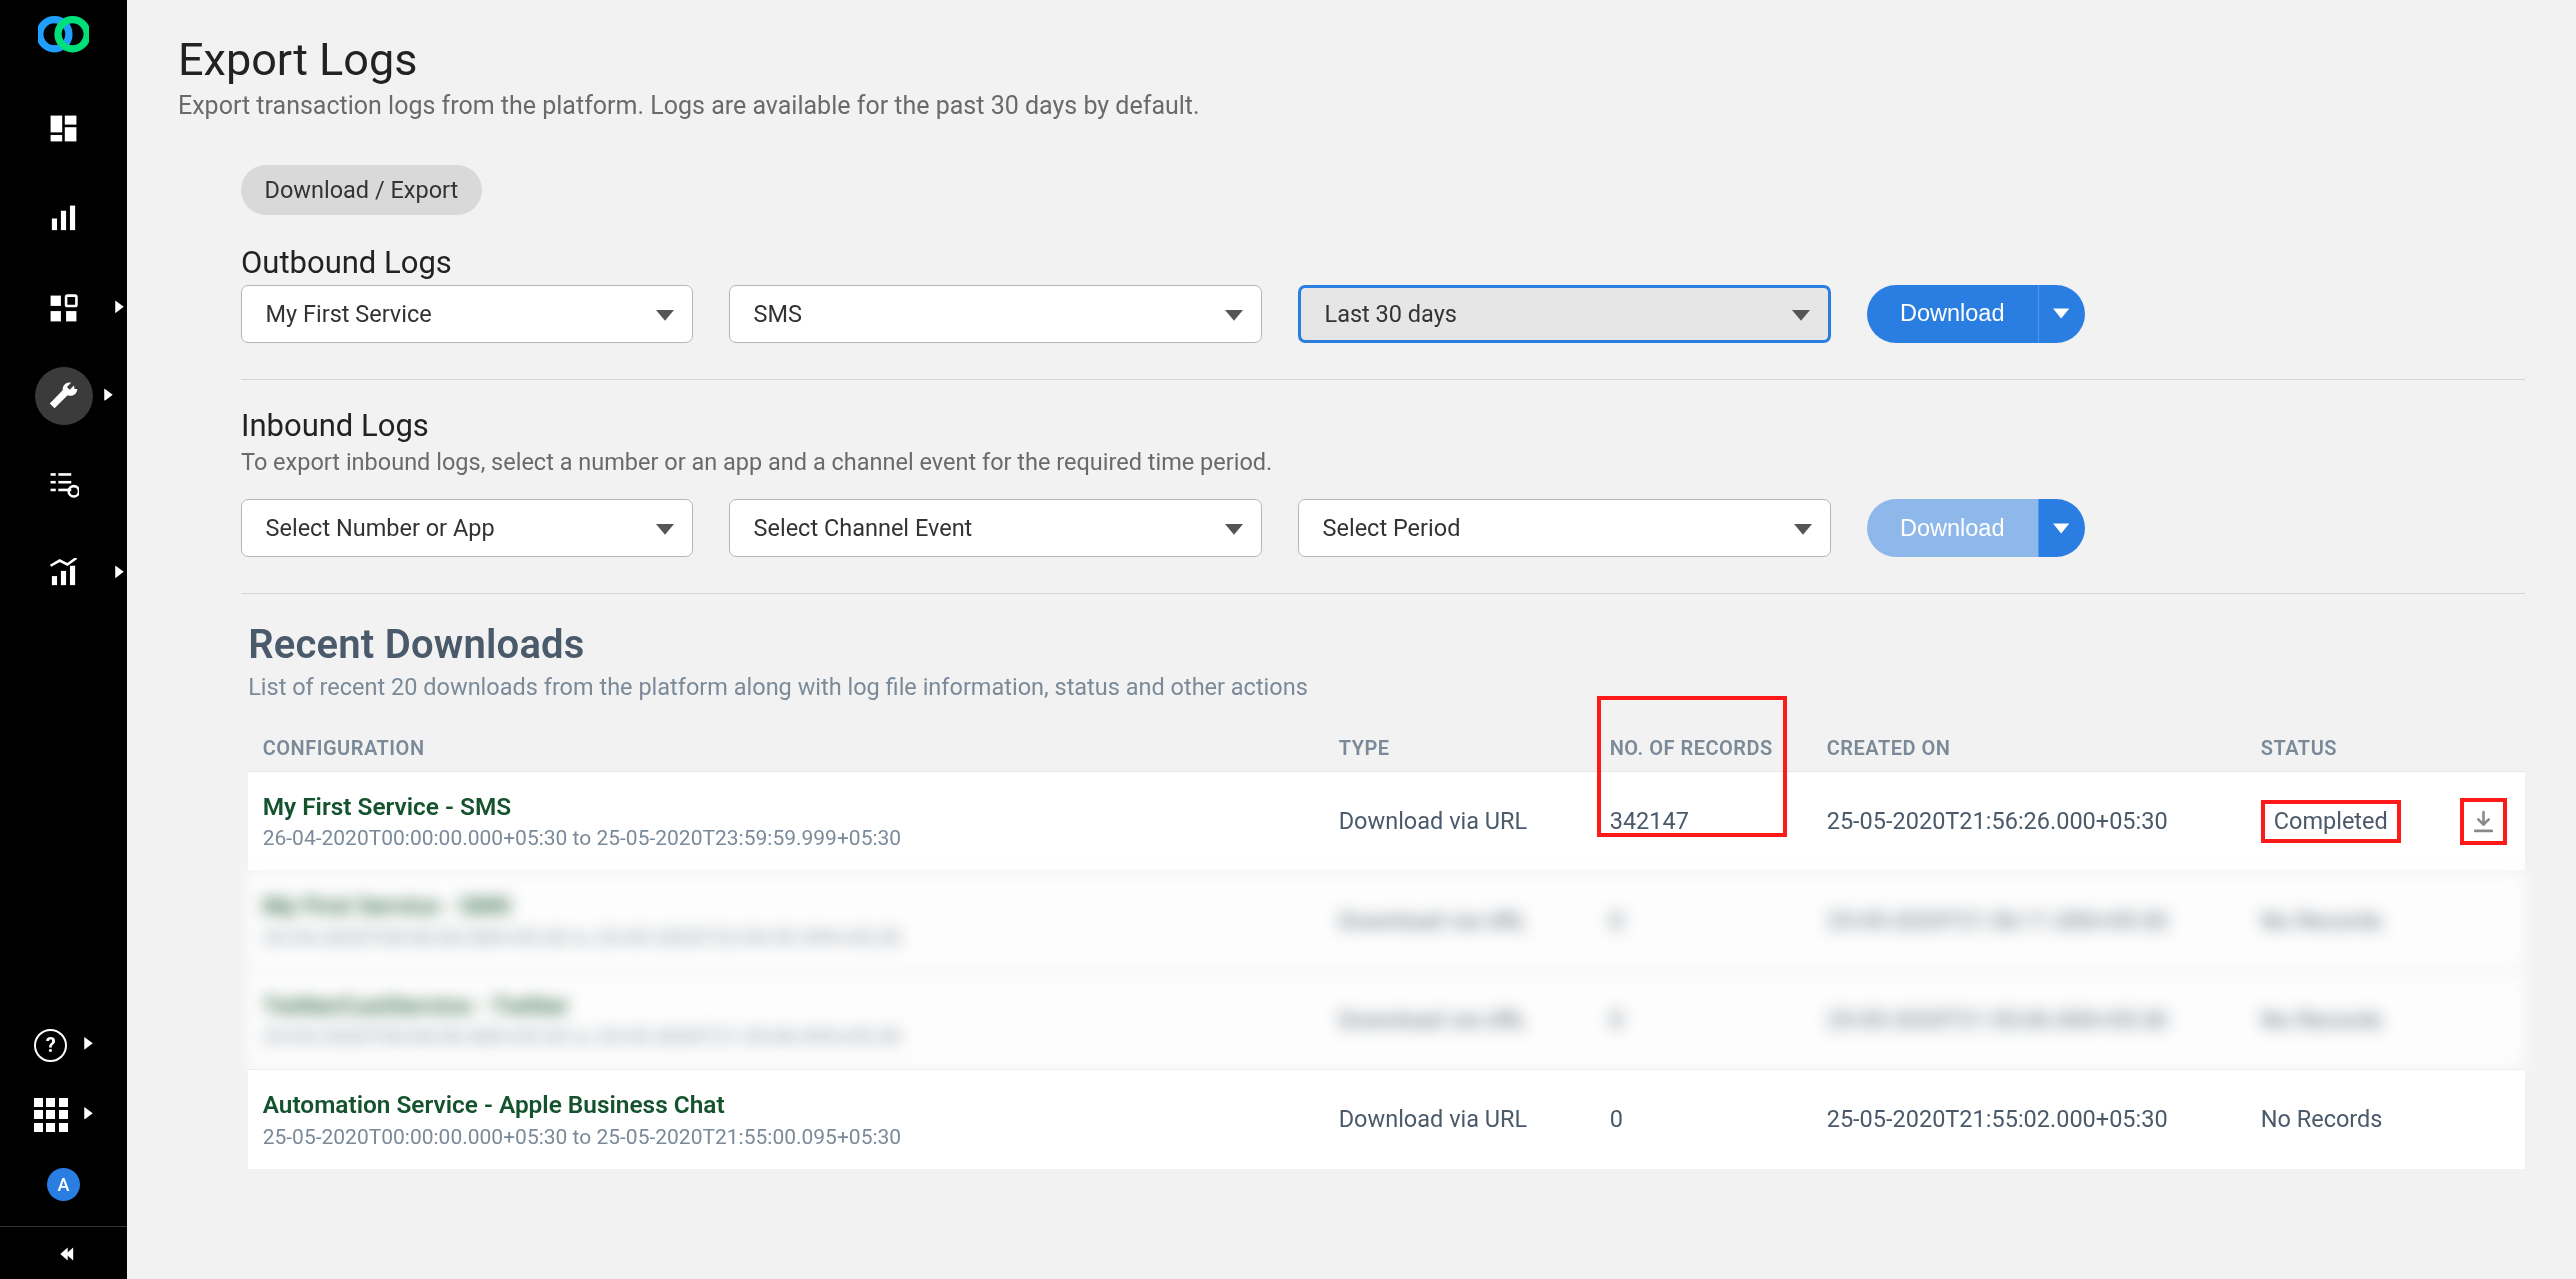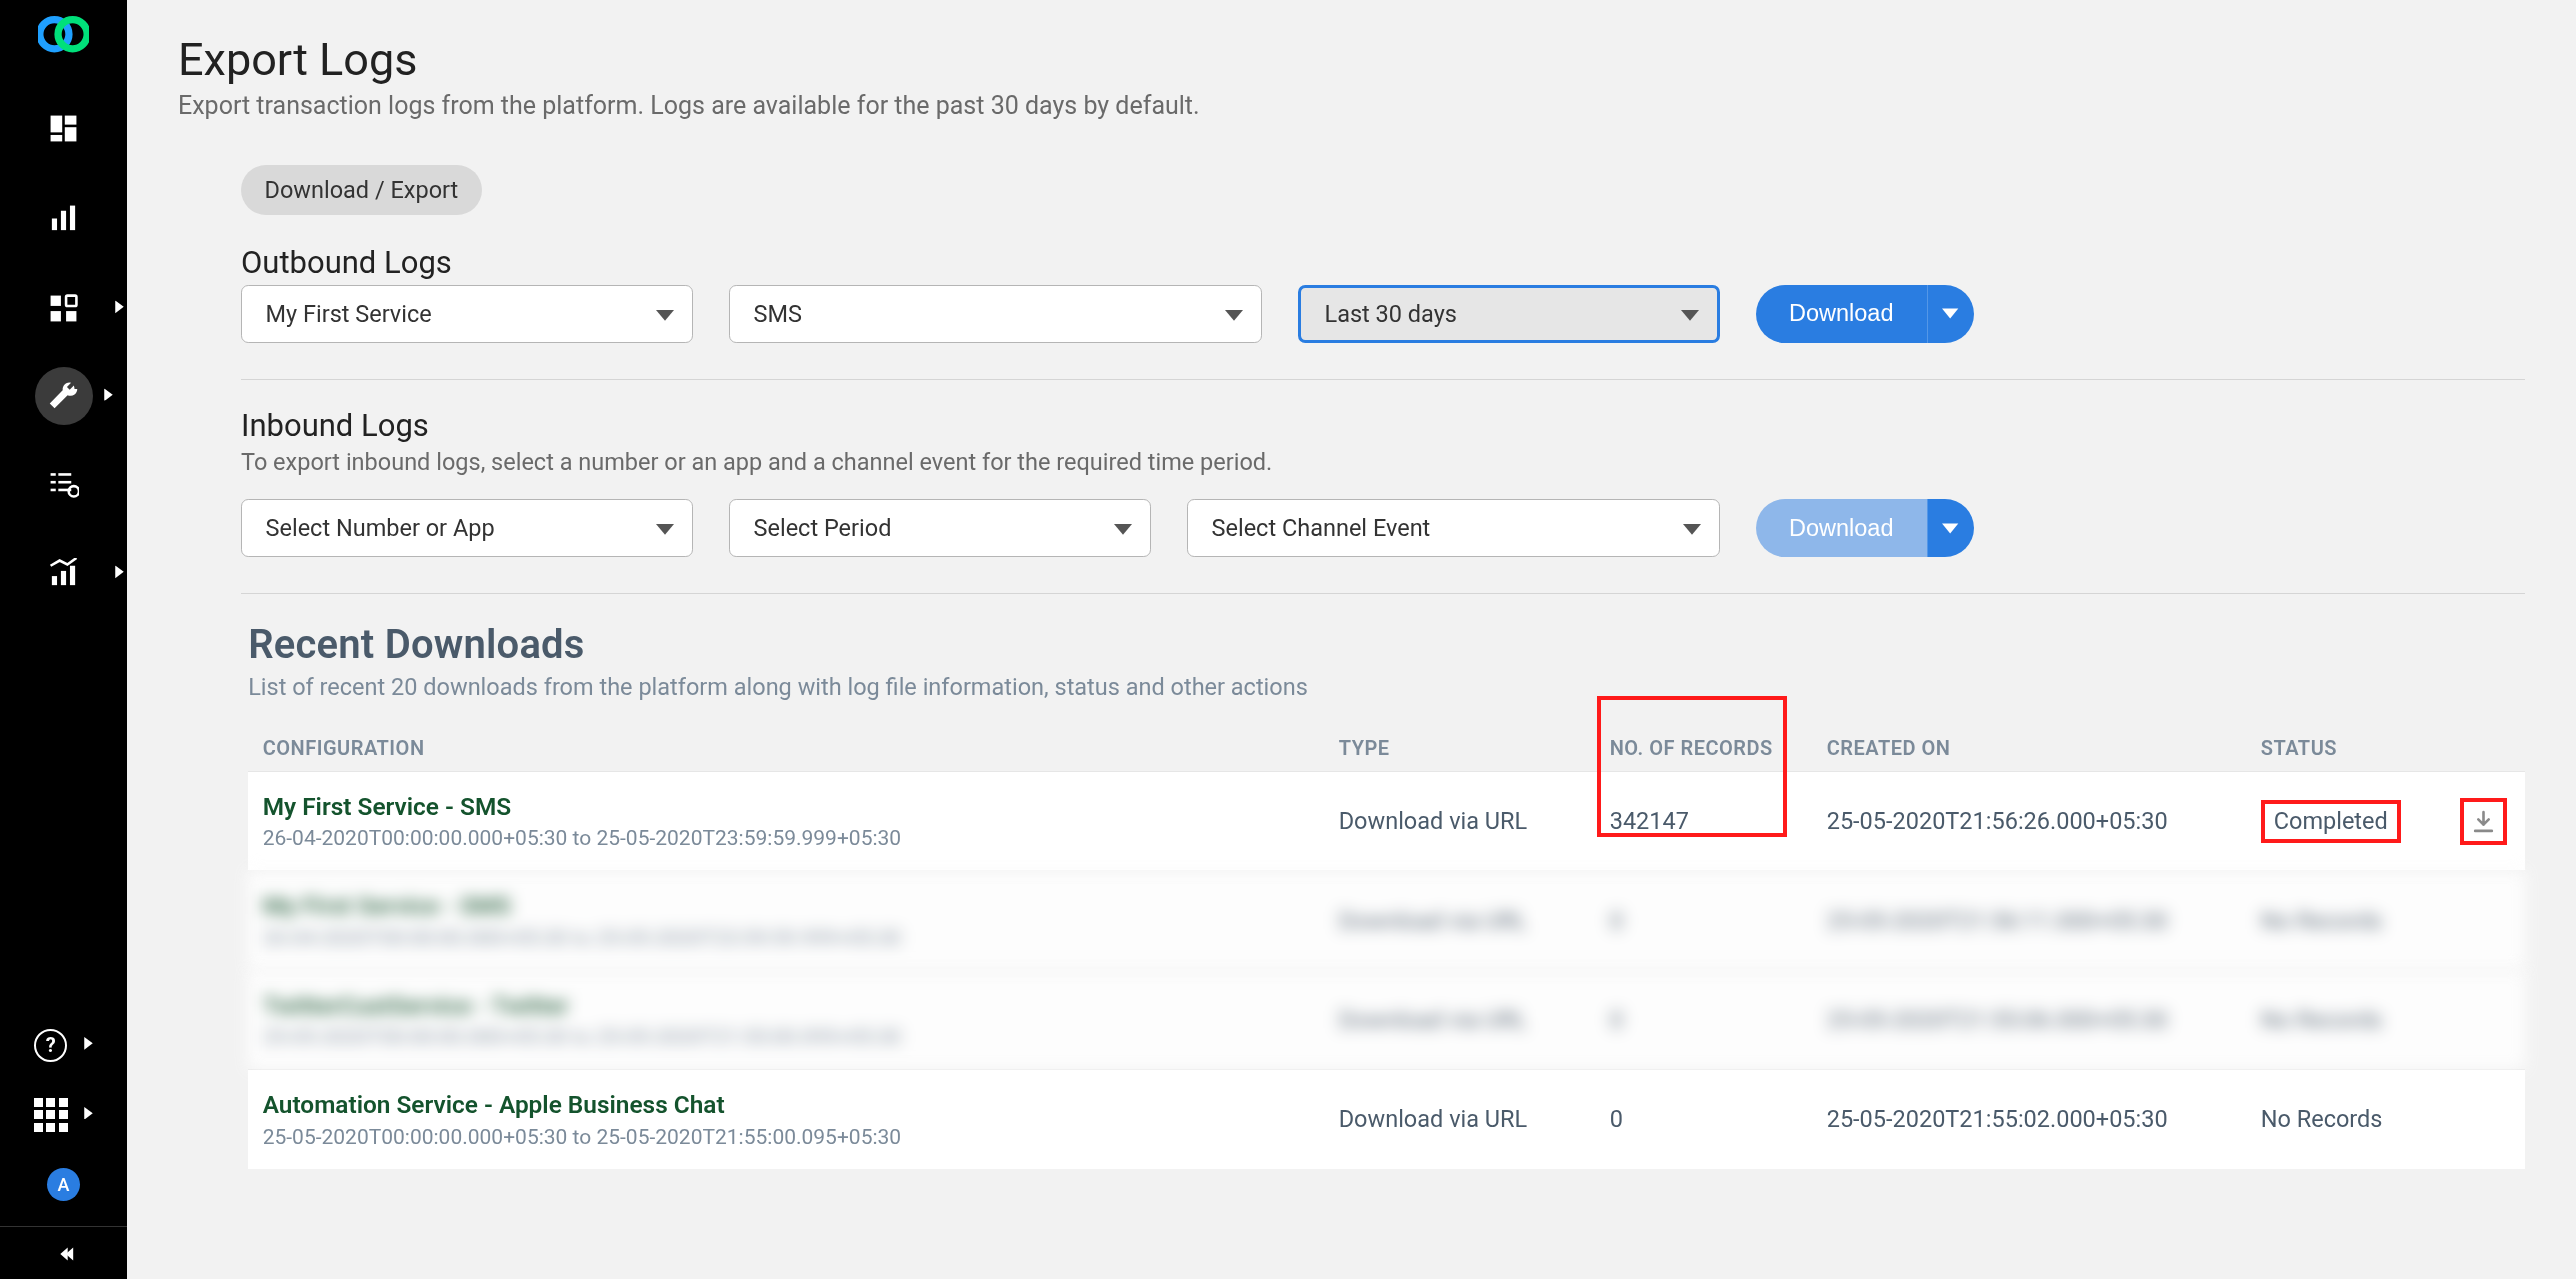--- a/index.html
+++ b/index.html
@@ -27,21 +27,21 @@
   .page-title { font-size: 45px; font-weight: 400; color:#222; margin-bottom: 5.4px;}
   .page-sub { font-size: 25px; color:#6a6a6a; margin-bottom: 45px;}
   .panel { background:#f2f2f2; }
   .chip { display:inline-block; background:#d9d9d9; color:#333; font-size:23.5px; padding: 11px 23.5px; border-radius: 25px; margin-bottom: 29px;}
   .section-title { font-size: 31px; font-weight:400; color:#222; margin-bottom: 3.6px;}
   .section-sub { font-size: 23.5px; color:#6a6a6a; margin-bottom: 23.5px;}
   .row { display:flex; gap: 36px; align-items:center; margin-bottom: 36px;}
   .select { position:relative; background:#fff; border:0.9px solid #b5b5b5; border-radius:7.2px; height:58px; display:flex; align-items:center; padding: 0 47px 0 23.5px; font-size:23.5px; color:#333;}
   .select.sel-1 { width: 452px; }
   .select.sel-2 { width: 533px; }
-  .select.sel-3 { width: 422px; }
+  .select.sel-3 { width: 533px; }
   .select.focused { border:3.6px solid #2a7de1; background:#e6e6e6; }
   .select .chev { position:absolute; right:18px; top:50%; transform: translateY(-50%);}
   .select .chev svg { width:18px; height:12.7px; fill:#555;}
   .btn-split { display:flex; height:58px; border-radius:29px; overflow:hidden;}
   .btn-main { background:#2a7de1; color:#fff; font-size:23.5px; padding: 0 33px; display:flex; align-items:center; border:none;}
   .btn-caret { background:#2a7de1; width:47px; display:flex; align-items:center; justify-content:center; border-left: 0.9px solid rgba(255,255,255,.2);}
   .btn-caret svg { fill:#fff; width:16.3px; height:11px;}
   .btn-split.disabled .btn-main { background:#8eb7ea;}
   .btn-split.disabled .btn-caret { background:#2a7de1;}
   hr.div { border:none; border-top:0.9px solid #d5d5d5; margin: 0 0 27px 0;}
@@ -209,28 +209,28 @@
     
     <div class="section-title">Inbound Logs</div>
     <div class="section-sub">To export inbound logs, select a number or an app and a channel event for the required time period.</div>
     <div class="row">
       <div class="select sel-1">
         <span>Select Number or App</span>
         <span class="chev"><svg viewBox="0 0 20 12">
               <path d="M0 0l10 12L20 0z"></path>
             </svg></span>
       </div>
+      <div class="select sel-2">
+        <span>Select Channel Event</span>
+        <span class="chev"><svg viewBox="0 0 20 12">
+              <path d="M0 0l10 12L20 0z"></path>
+            </svg></span>
+      </div>
       <div class="select sel-3">
         <span>Select Period</span>
-        <span class="chev"><svg viewBox="0 0 20 12">
-              <path d="M0 0l10 12L20 0z"></path>
-            </svg></span>
-      </div>
-      <div class="select sel-2">
-        <span>Select Channel Event</span>
         <span class="chev"><svg viewBox="0 0 20 12">
               <path d="M0 0l10 12L20 0z"></path>
             </svg></span>
       </div>
       <div class="btn-split disabled">
         <button class="btn-main">Download</button>
         <div class="btn-caret">
             <svg viewBox="0 0 20 12">
               <path d="M0 0l10 12L20 0z"></path>
             </svg>

